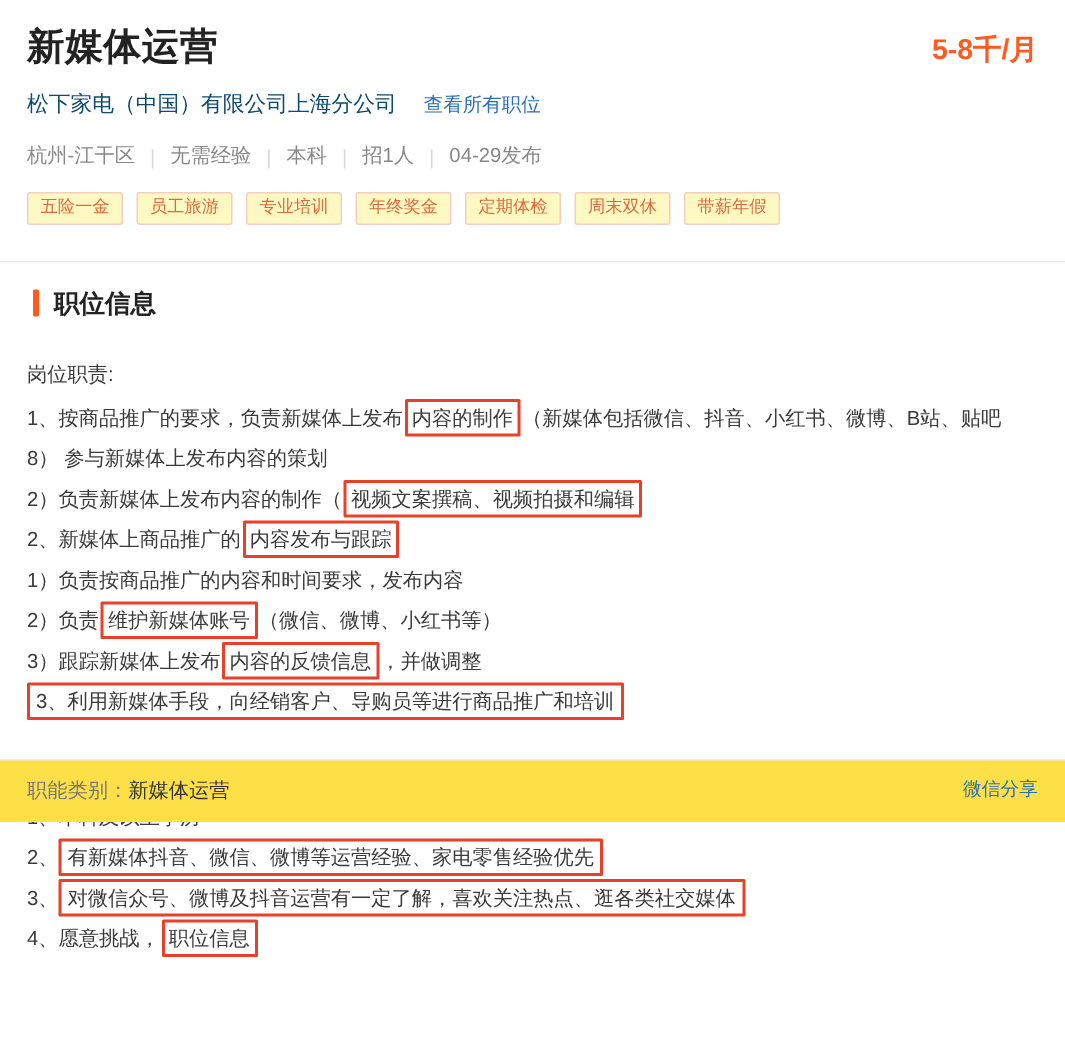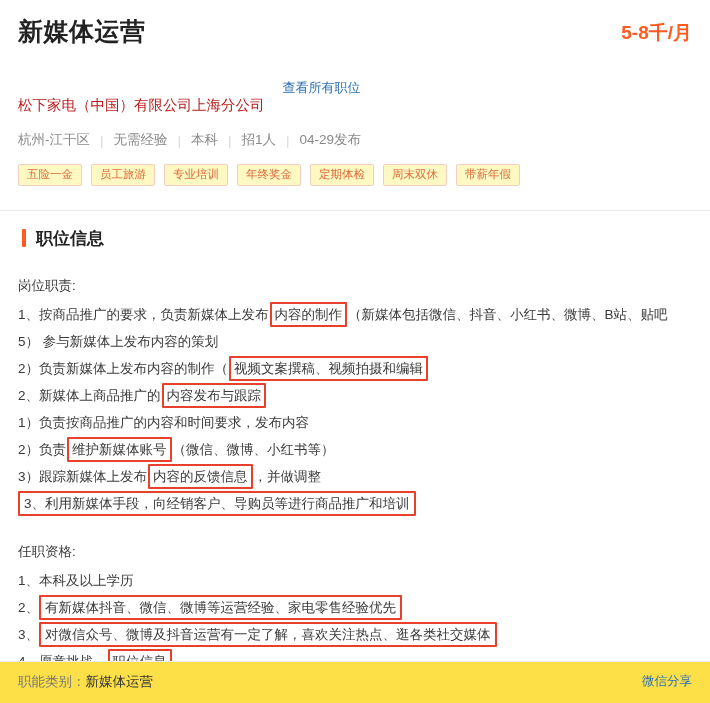--- a/index.html
+++ b/index.html
@@ -10,21 +10,21 @@
     width: 710px;
     height: 703px;
     background: #ffffff;
     font-family: "Liberation Sans", sans-serif;
     color: #333333;
     overflow: hidden;
   }
   .page {
     position: relative;
     width: 710px;
-    height: 703px;
+    height: 548px;
     box-sizing: border-box;
   }
   
   .header {
     padding: 16px 18px 10px 18px;
   }
   .title-row {
     display: flex;
     align-items: flex-start;
     justify-content: space-between;
@@ -44,22 +44,21 @@
     padding-top: 4px;
   }
   .company-row {
     margin-top: 14px;
     display: flex;
     align-items: center;
     font-size: 14.5px;
     color: #555555;
   }
   .company-name {
-    color: #b91c1c;
-    margin-top: 36px;
+    color: #0c4a6e;
   }
   .all-jobs-link {
     margin-left: 18px;
     color: #2a6fb5;
     font-size: 13px;
     cursor: pointer;
   }
   .meta-row {
     margin-top: 16px;
     font-size: 13.5px;
@@ -213,21 +212,21 @@
     </div>
   </div>
 
   <div class="body">
     <div class="line block-label">岗位职责:</div>
 
     <div class="line">
       <span>1、按商品推广的要求，负责新媒体上发布</span><span class="hl">内容的制作</span><span>（新媒体包括微信、抖音、小红书、微博、B站、贴吧</span>
     </div>
 
-    <div class="line">5） 参与新媒体上发布内容的策划</div>
+    <div class="line">8） 参与新媒体上发布内容的策划</div>
 
     <div class="line">
       <span>2）负责新媒体上发布内容的制作（</span><span class="hl">视频文案撰稿、视频拍摄和编辑</span>
     </div>
 
     <div class="line">
       <span>2、新媒体上商品推广的</span><span class="hl">内容发布与跟踪</span>
     </div>
 
     <div class="line">1）负责按商品推广的内容和时间要求，发布内容</div>

